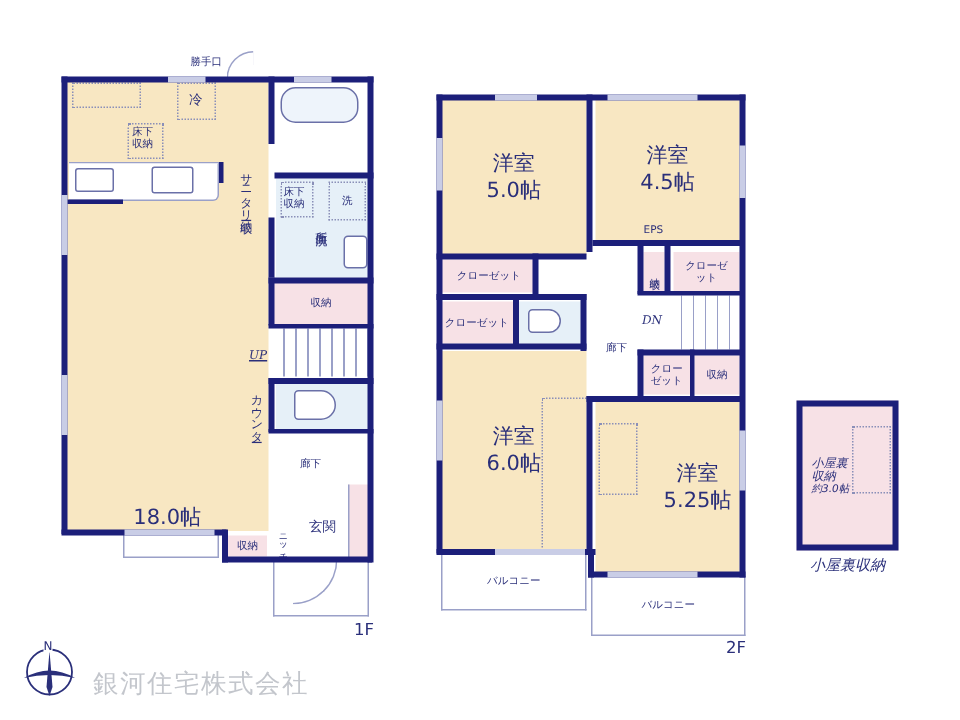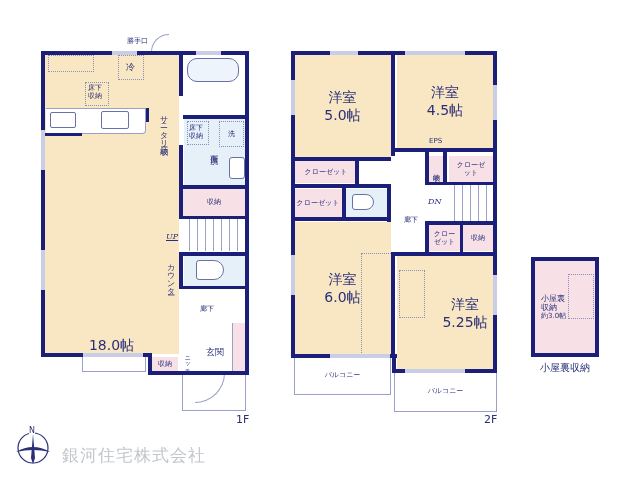--- a/index.html
+++ b/index.html
@@ -103,21 +103,21 @@
   <div class="wall" style="left:183px;top:115px;width:66px;height:4px;"></div>
   <div class="win" style="left:112px;top:51px;width:25px;height:4px;"></div>
   <div class="win" style="left:196px;top:51px;width:25px;height:4px;"></div>
   <div class="win" style="left:41px;top:130px;width:4px;height:40px;"></div>
   <div class="win" style="left:41px;top:250px;width:4px;height:40px;"></div>
   <div class="win" style="left:83px;top:353px;width:60px;height:4px;"></div>
 
   <div class="floor-tag" style="left:236px;top:413px;">1F</div>
 </div>
 
-<div class="abs" style="left:0;top:0;width:520px;height:430px;padding-left:16px;">
+<div class="abs" style="left:0;top:12px;width:520px;height:430px;padding-left:16px;">
 
   <div class="room yellow" style="left:294px;top:54px;width:97px;height:104px;">
     <div class="big">洋室</div>
     <div class="big">5.0帖</div>
   </div>
   <div class="room yellow" style="left:397px;top:54px;width:96px;height:94px;">
     <div class="big">洋室</div>
     <div class="big">4.5帖</div>
   </div>
   <div class="abs lbl-s" style="left:429px;top:137px;">EPS</div>
@@ -195,21 +195,21 @@
   <div class="win" style="left:493px;top:85px;width:4px;height:35px;"></div>
   <div class="win" style="left:291px;top:80px;width:4px;height:35px;"></div>
   <div class="win" style="left:291px;top:255px;width:4px;height:40px;"></div>
   <div class="win" style="left:330px;top:354px;width:60px;height:4px;"></div>
   <div class="win" style="left:405px;top:369px;width:60px;height:4px;"></div>
   <div class="win" style="left:493px;top:275px;width:4px;height:40px;"></div>
 
   <div class="floor-tag" style="left:484px;top:413px;">2F</div>
 </div>
 
-<div class="abs" style="left:528px;top:254px;width:80px;height:120px;">
+<div class="abs" style="left:528px;top:264px;width:80px;height:120px;font-style:italic;">
   <div class="abs pink" style="left:3px;top:3px;width:68px;height:100px;border:4px solid #1c1f7a;display:flex;flex-direction:column;align-items:flex-start;justify-content:center;padding-left:6px;">
     <div class="lbl-s" style="width:24px;font-size:8px;">小屋裏収納</div>
     <div class="lbl-s" style="font-size:7px;">約3.0帖</div>
   </div>
   <div class="dotted" style="left:40px;top:20px;width:26px;height:45px;"></div>
   <div class="abs lbl" style="left:12px;top:108px;font-size:10px;">小屋裏収納</div>
 </div>
 
 <div class="abs" style="left:14px;top:428px;width:38px;height:38px;">
   <svg width="38" height="38" viewBox="0 0 38 38">

